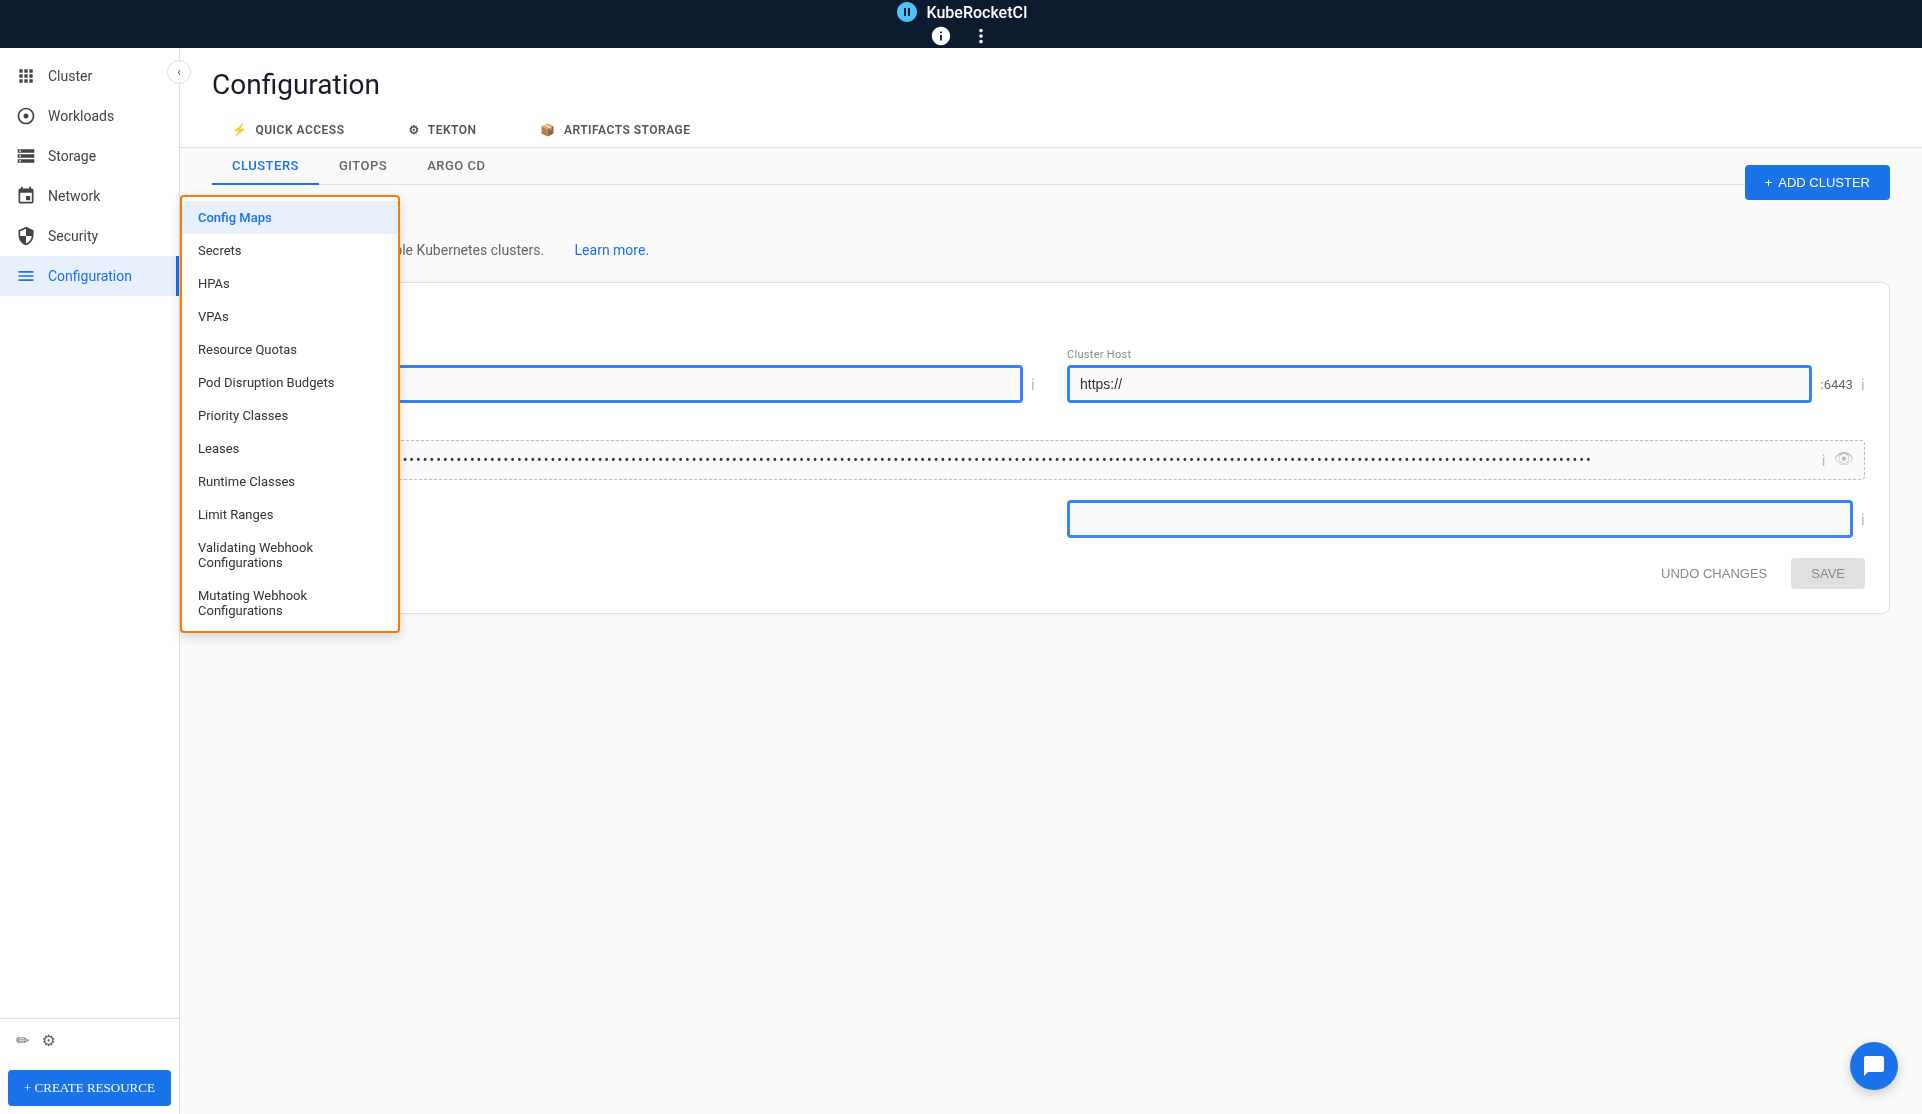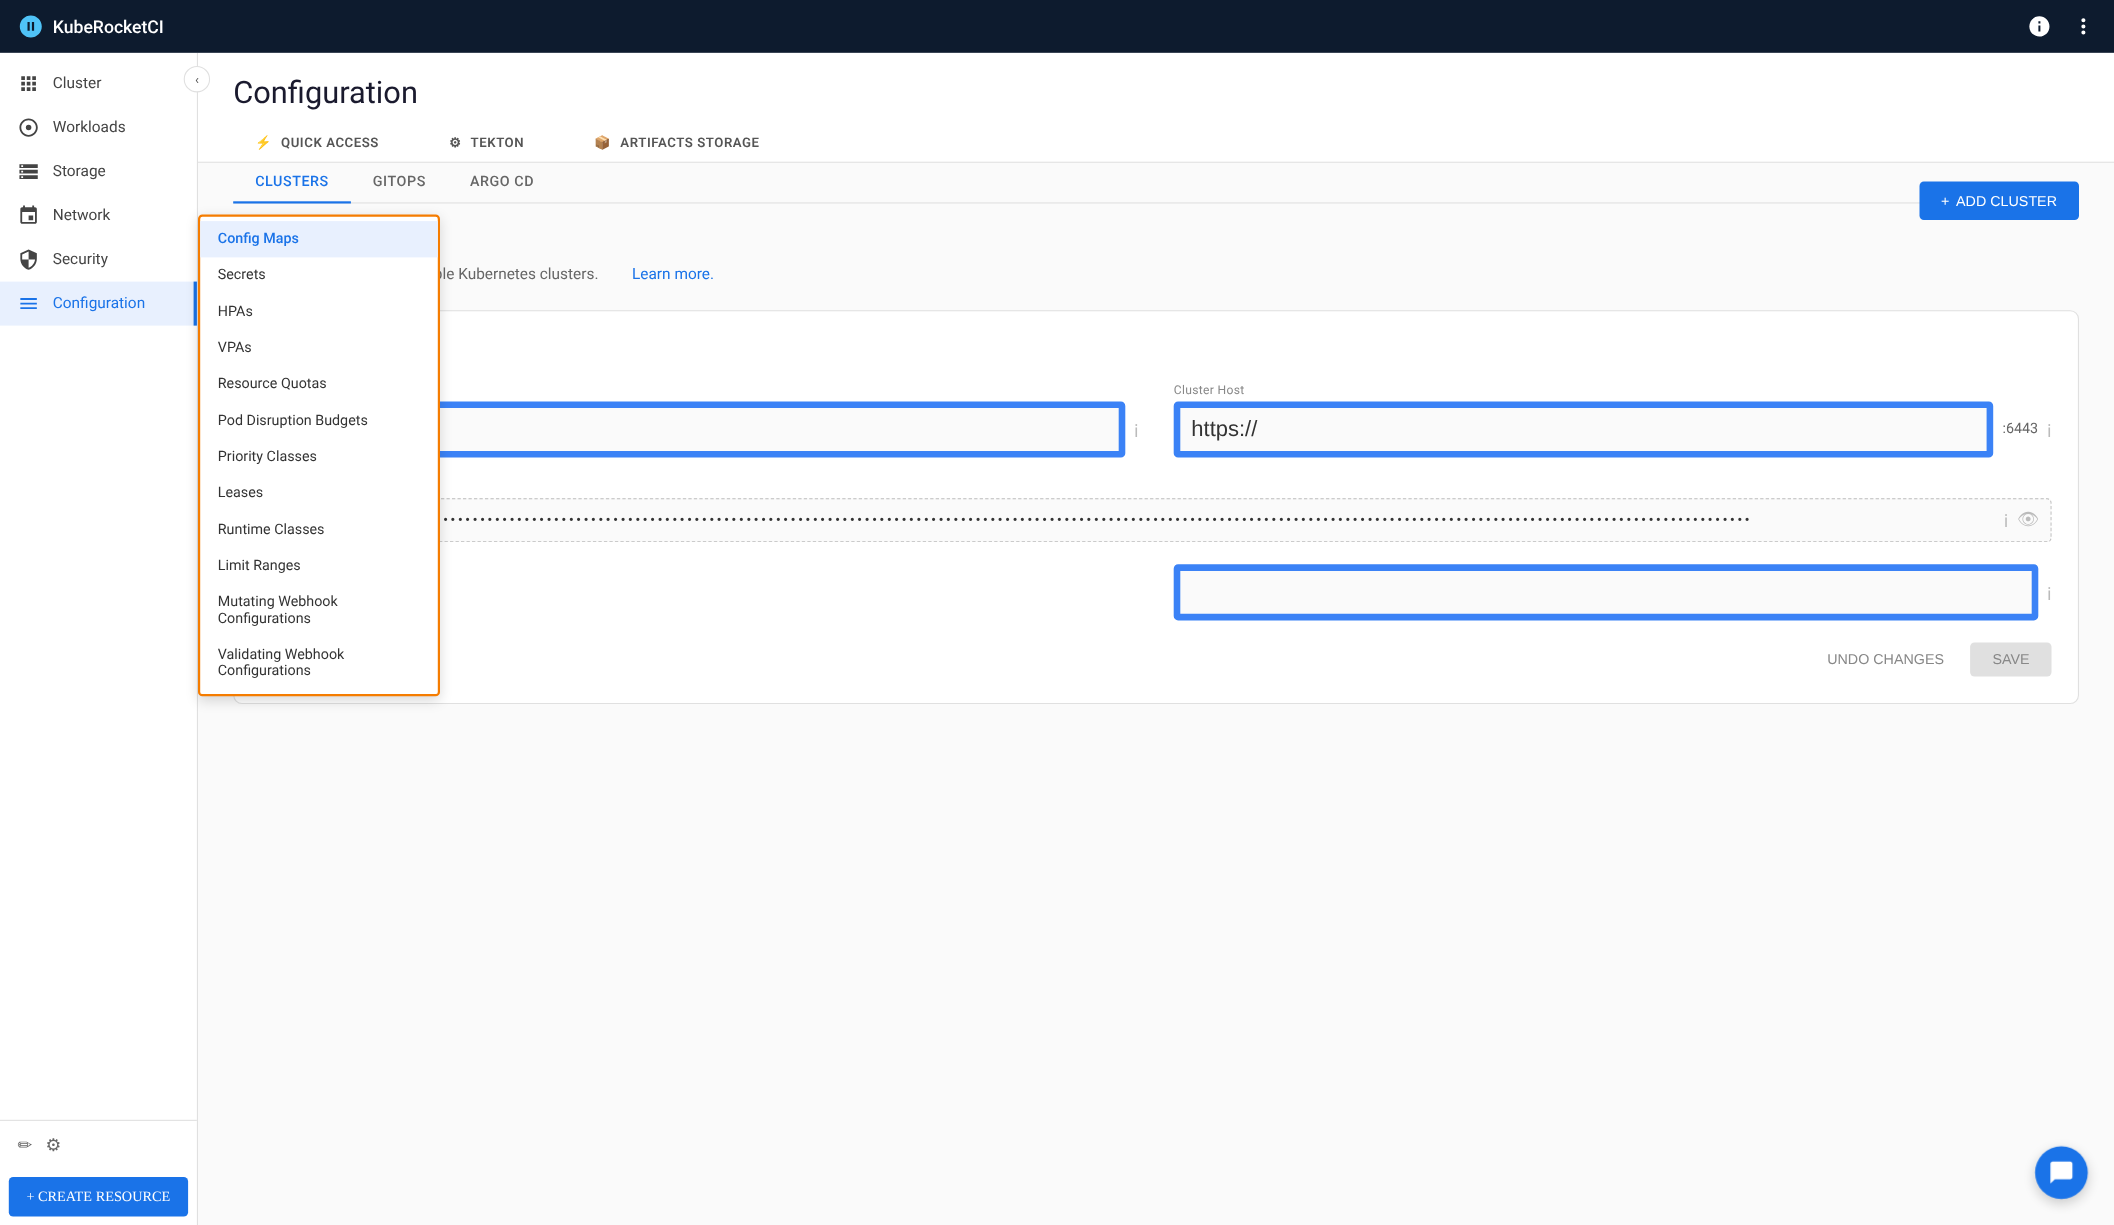--- a/index.html
+++ b/index.html
@@ -7,20 +7,21 @@
 
     
     .top-nav {
       background: #0d1b2e;
       height: 48px;
       display: flex;
       align-items: center;
       padding: 0 16px;
       flex-shrink: 0;
       z-index: 100;
+      flex-direction: column;
     }
     .top-nav-logo {
       display: flex;
       align-items: center;
       gap: 8px;
       color: white;
       font-size: 16px;
       font-weight: 500;
     }
     .top-nav-logo svg { width: 24px; height: 24px; }
@@ -240,24 +241,24 @@
       color: #888;
       letter-spacing: 0.3px;
     }
     .field-input-row {
       display: flex;
       align-items: center;
       gap: 8px;
     }
     .field-input {
       flex: 1;
-      border: 6px solid #3b82f6;
+      border: 3px solid #3b82f6;
       border-radius: 4px;
       padding: 8px 10px;
-      font-size: 20px;
+      font-size: 14px;
       color: #333;
       background: #fafafa;
       outline: none;
     }
     .field-info-icon {
       color: #bbb;
       font-size: 16px;
       cursor: pointer;
     }
     .cluster-token-field {
@@ -437,22 +438,22 @@
     <div class="dropdown-item active">Config Maps</div>
     <div class="dropdown-item">Secrets</div>
     <div class="dropdown-item">HPAs</div>
     <div class="dropdown-item">VPAs</div>
     <div class="dropdown-item">Resource Quotas</div>
     <div class="dropdown-item">Pod Disruption Budgets</div>
     <div class="dropdown-item">Priority Classes</div>
     <div class="dropdown-item">Leases</div>
     <div class="dropdown-item">Runtime Classes</div>
     <div class="dropdown-item">Limit Ranges</div>
+    <div class="dropdown-item">Validating Webhook Configurations</div>
     <div class="dropdown-item">Mutating Webhook Configurations</div>
-    <div class="dropdown-item">Validating Webhook Configurations</div>
   </div>
 
   <div class="main-content">
     <div class="top-area">
       <h1 class="page-title">Configuration</h1>
       <div style="display:flex; gap:0;">
 
         <div style="display:flex; align-items:center; gap:24px; padding-bottom:0; margin-right: 40px;">
           <div class="left-panel-item">
             <span>⚡</span>

